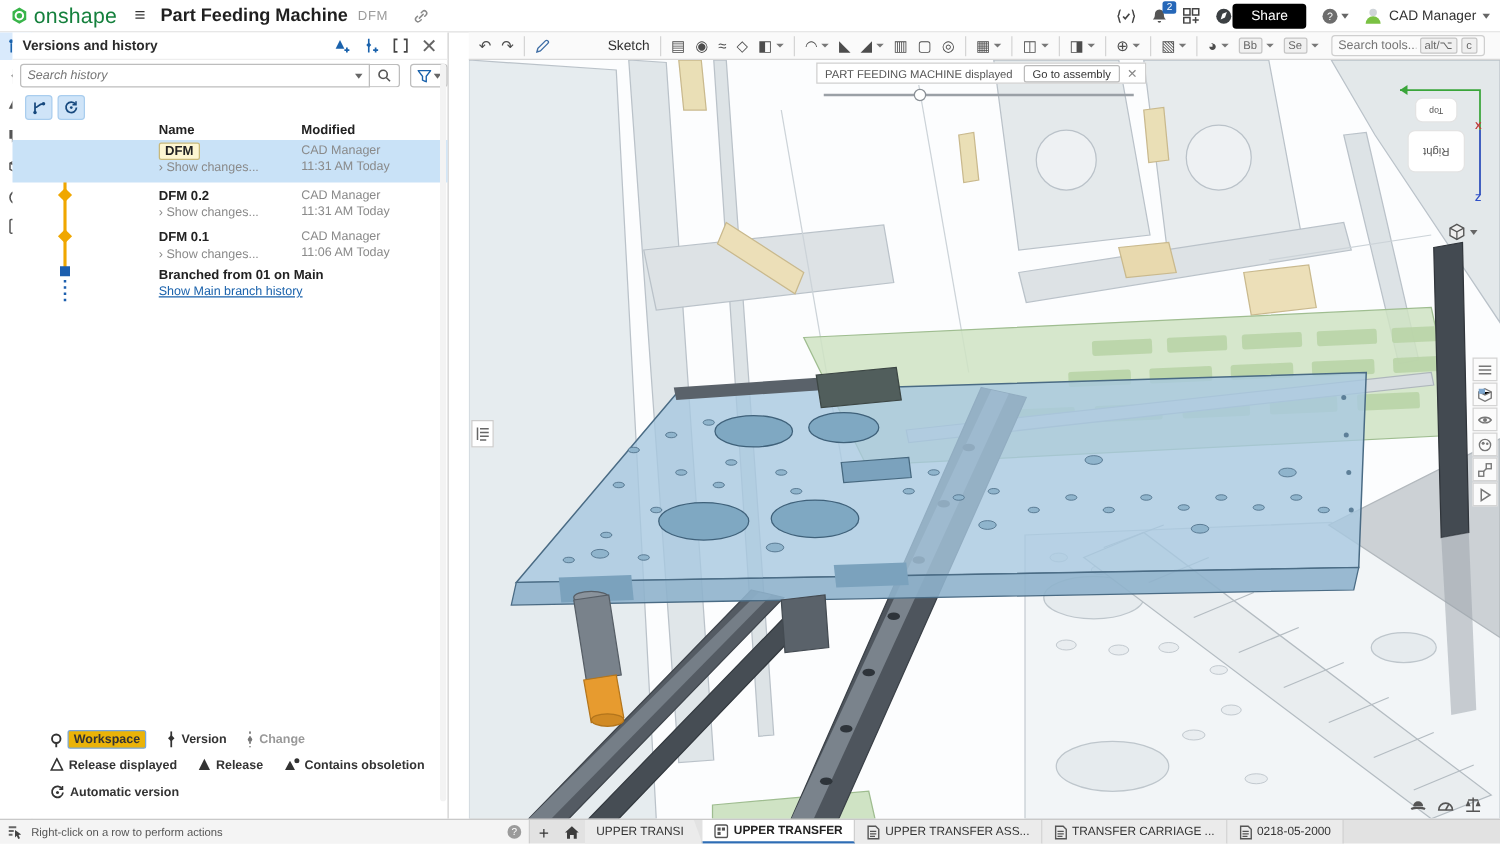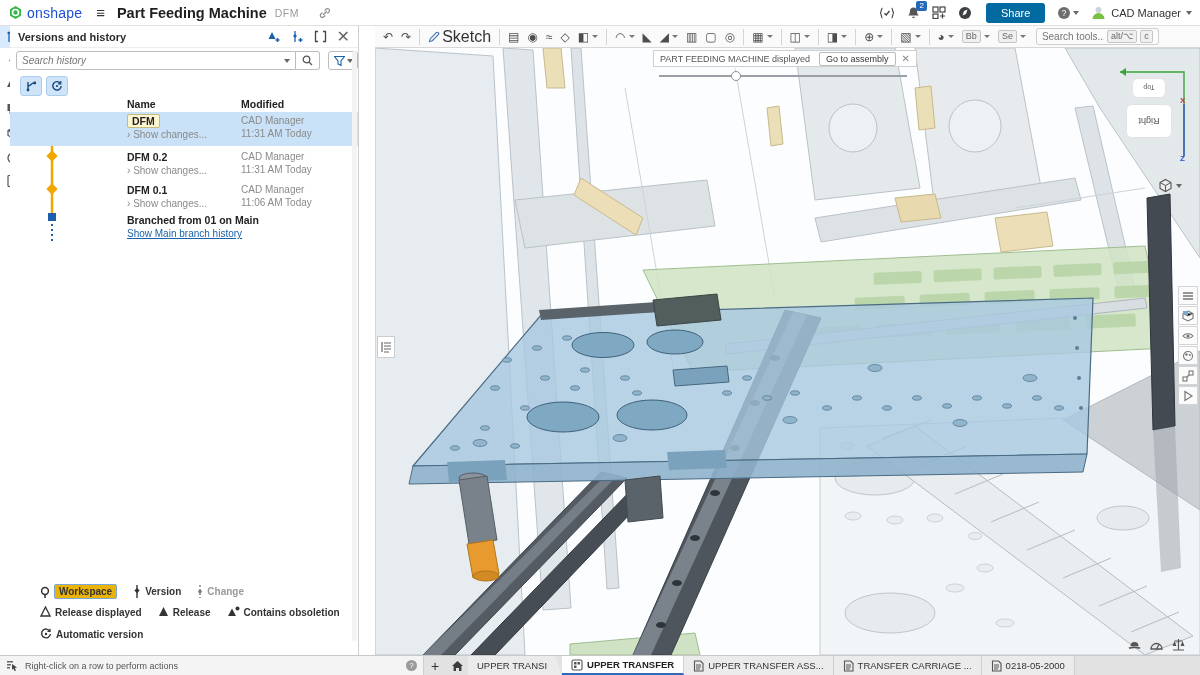--- a/index.html
+++ b/index.html
@@ -3,40 +3,40 @@
 <meta charset="utf-8">
 <style>
   * { margin:0; padding:0; box-sizing:border-box; }
   html,body { width:1200px; height:675px; }
   body { font-family:"Liberation Sans", sans-serif; background:#fff; overflow:hidden; }
   .screen { position:relative; width:1200px; height:675px; background:#fff; overflow:hidden; }
 
   
   .topbar { position:absolute; left:0; top:0; width:1200px; height:26px; background:#fff; border-bottom:1px solid #e0e0e0; display:flex; align-items:center; padding:0 8px; }
   .logo { display:flex; align-items:center; gap:4px; margin-right:14px; }
-  .logo-text { font-size:14px; color:#1d4ed8; letter-spacing:.2px; }
+  .logo-text { font-size:17px; color:#15803d; letter-spacing:.2px; }
   .hamburger { font-size:15px; color:#333; margin-right:12px; cursor:pointer; }
   .doc-title { font-size:14.5px; font-weight:bold; color:#1f1f1f; margin-right:8px; }
   .doc-tag { font-size:10.5px; color:#9a9a9a; margin-right:8px; letter-spacing:.5px; }
   .spacer { flex:1; }
   .top-ico { position:relative; color:#4d4d4d; margin-left:12px; display:flex; align-items:center; }
   .badge { position:absolute; top:-5px; right:-7px; background:#2567b8; color:#fff; font-size:8px; padding:0 3px; border-radius:2px; line-height:10px; }
-  .share-btn { margin-left:14px; background:#0369a1; color:#fff; font-size:11px; padding:4px 15px; border:none; border-radius:3px; cursor:pointer; }
+  .share-btn { background:#000000; color:#fff; font-size:11px; padding:4px 15px; border:none; border-radius:3px; cursor:pointer; }
   .help-wrap { display:flex; align-items:center; gap:2px; margin-left:12px; }
   .caret { width:0; height:0; border-left:3.5px solid transparent; border-right:3.5px solid transparent; border-top:4px solid #666; display:inline-block; }
   .user-wrap { display:flex; align-items:center; gap:5px; margin-left:12px; }
   .user-name { font-size:11px; color:#333; }
 
   
   .toolbar { position:absolute; left:375px; top:26px; width:825px; height:22px; background:#fafafa; border-bottom:1px solid #d7d7d7; display:flex; align-items:center; padding:0 4px; overflow:hidden; }
   .tbtn { display:flex; align-items:center; gap:2px; padding:1px 4px; color:#4d4d4d; font-size:13px; border-radius:2px; cursor:pointer; line-height:16px; }
   .tbtn .g { font-size:12px; }
   .tcaret { width:0; height:0; border-left:3px solid transparent; border-right:3px solid transparent; border-top:3.5px solid #777; margin-left:1px; }
   .tsep { width:1px; height:16px; background:#d5d5d5; margin:0 4px; flex:none; }
-  .sketch-label { font-size:16px; color:#333; }
+  .sketch-label { font-size:11px; color:#333;margin-left:44px; }
   .chip { font-size:9px; color:#666; border:1px solid #c5c5c5; background:#f0f0f0; border-radius:2px; padding:0 3px; line-height:11px; }
   .tool-search { display:flex; align-items:center; gap:3px; border:1px solid #cfcfcf; background:#fbfbfb; border-radius:3px; padding:1px 5px; margin-left:6px; }
   .tool-search input { border:none; outline:none; background:transparent; font-size:10px; width:62px; color:#444; font-family:"Liberation Sans",sans-serif; }
 
   
   .lstrip { position:absolute; left:0; top:26px; width:26px; height:629px; background:#fff; border-right:1px solid #e2e2e2; }
   .lstrip-item { width:26px; height:22px; display:flex; align-items:center; justify-content:center; color:#555; cursor:pointer; margin-bottom:2px; }
   .lstrip-item.active { background:#d9eafc; color:#1a62ac; }
 
   

